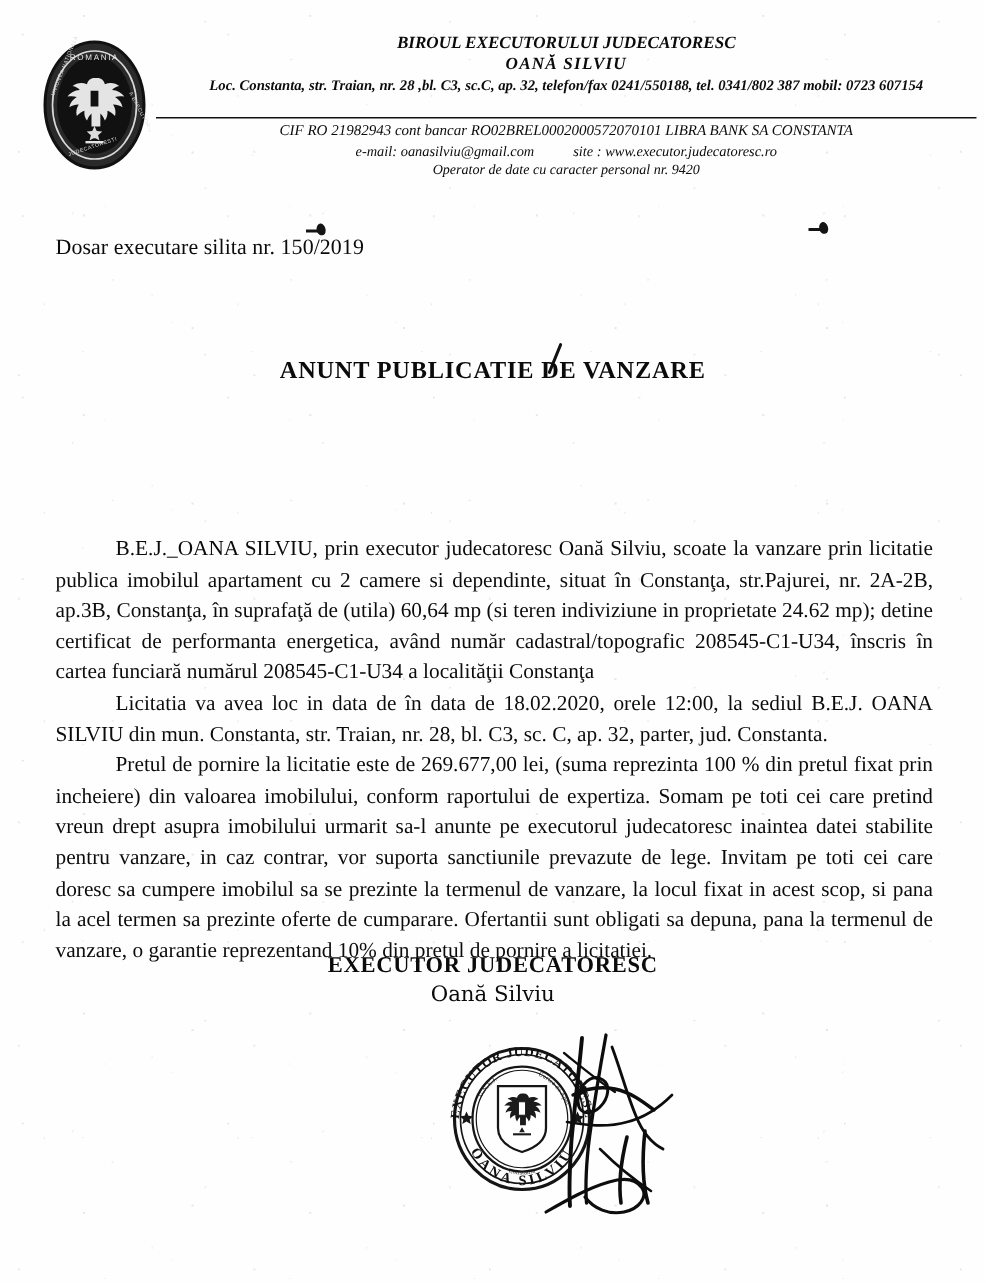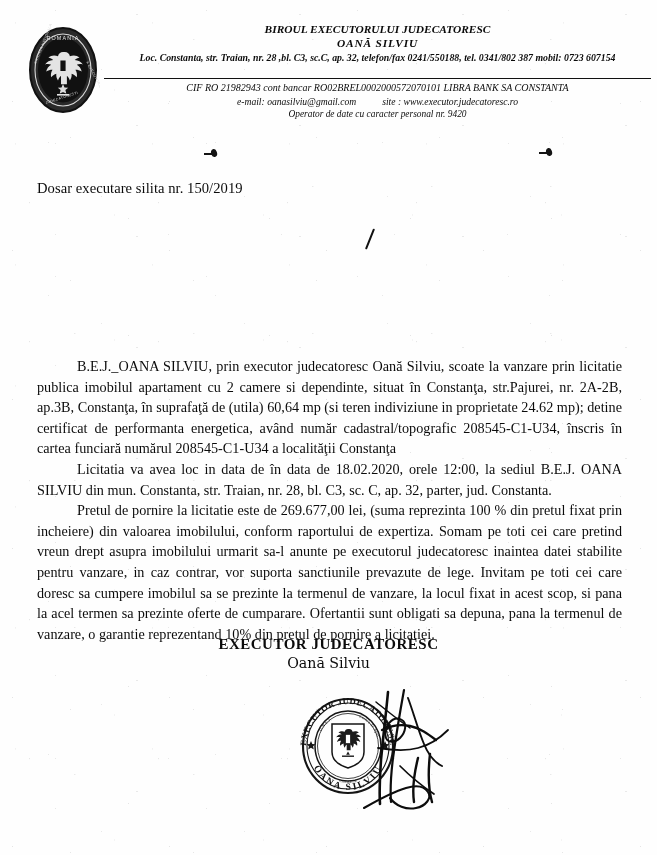--- a/index.html
+++ b/index.html
@@ -126,21 +126,21 @@
     border-radius: 60% 40% 45% 55% / 55% 50% 50% 45%;
     transform: rotate(-18deg);
   }
   .stray-a { left: 204px; top: 149px; }
   .stray-b { left: 539px; top: 148px; }
 
   
   .dosar {
     position: absolute;
     left: 37px;
-    top: 179px;
+    top: 156px;
     font-size: 14.6px;
     line-height: 18px;
     letter-spacing: .05px;
   }
 
   
   .doc-title {
     position: absolute;
     left: 0; right: 0;
     top: 238px;
@@ -276,20 +276,21 @@
       <div class="lh-oper">Operator de date cu caracter personal nr. 9420</div>
     </div>
   </div>
 
   <div class="stray stray-a"></div>
   <div class="stray stray-b"></div>
 
   <div class="dosar">Dosar executare silita nr. 150/2019</div>
 
   <div class="title-slash"></div>
+  <div class="doc-title">ANUNT PUBLICATIE DE VANZARE</div>
 
   <div class="body">
     <p>B.E.J._OANA SILVIU, prin executor judecatoresc Oană Silviu, scoate la vanzare prin licitatie publica imobilul  apartament cu 2 camere si dependinte, situat în Constanţa, str.Pajurei, nr. 2A-2B, ap.3B, Constanţa, în suprafaţă de (utila) 60,64 mp (si teren indiviziune in proprietate 24.62 mp); detine certificat de performanta energetica, având număr cadastral/topografic 208545-C1-U34, înscris în cartea funciară numărul 208545-C1-U34 a localităţii Constanţa</p>
     <p>Licitatia va avea loc in data de în data de 18.02.2020, orele 12:00, la sediul B.E.J. OANA SILVIU din mun. Constanta, str. Traian, nr. 28, bl. C3, sc. C,  ap. 32, parter, jud. Constanta.</p>
     <p>Pretul de pornire la licitatie este de 269.677,00 lei,  (suma reprezinta 100 % din pretul fixat prin incheiere) din valoarea imobilului, conform raportului de expertiza. Somam pe toti cei care pretind vreun drept asupra imobilului urmarit sa-l anunte pe executorul judecatoresc inaintea datei stabilite pentru vanzare, in caz contrar, vor suporta sanctiunile prevazute de lege. Invitam pe toti cei care doresc sa cumpere imobilul sa se prezinte la termenul de vanzare, la locul fixat in acest scop, si pana la acel termen sa prezinte oferte de cumparare. Ofertantii sunt obligati sa depuna, pana la termenul de vanzare, o garantie reprezentand 10% din pretul de pornire a licitatiei.</p>
   </div>
 
   <div class="sig">
     <div class="sig-title">EXECUTOR JUDECATORESC</div>
     <div class="sig-name">Oană Silviu</div>

